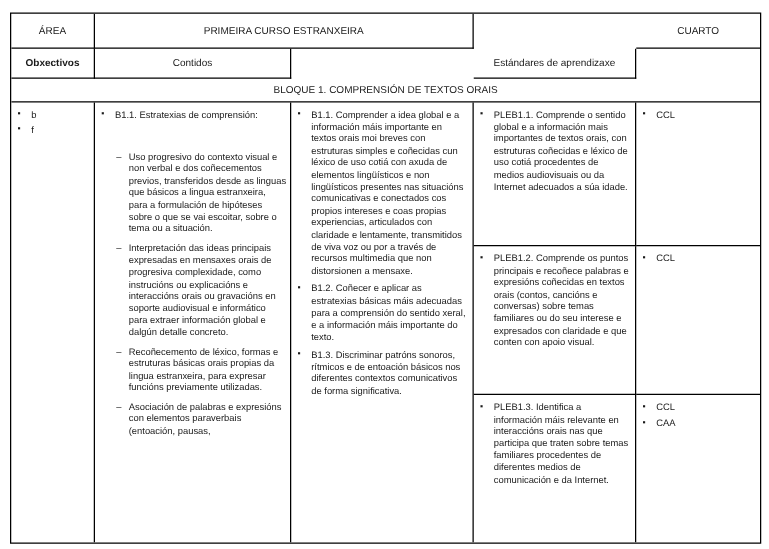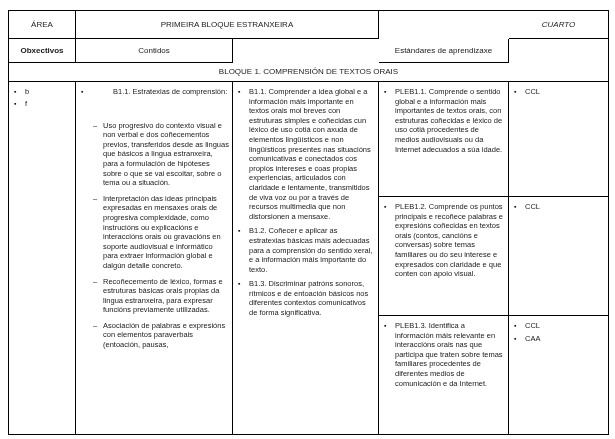--- a/index.html
+++ b/index.html
@@ -38,38 +38,38 @@
     align-items: center;
     justify-content: center;
     text-align: center;
     font-size: 8px;
     line-height: 9.5px;
   }
   .body-cell { padding: 5px 3px 0 5px; font-size: 7.5px; line-height: 9.6px; }
   .item { display: flex; margin-bottom: 5px; }
   .item .marker { flex: 0 0 11px; font-size: 7px; }
   .item .text { flex: 1 1 auto; }
-  .lead-item { margin-bottom: 24px; gap: 21px; }
+  .lead-item { margin-bottom: 24px; }
   .subitem { display: flex; margin: 0 0 6px 12px; }
   .subitem .marker { flex: 0 0 10px; }
   .obx-item { margin-bottom: 2px; }
   .comp-item { margin-bottom: 3px; }
 </style>
 </head>
 <body>
 
 <div class="doc-table">
 
   <div class="cell hcell" style="grid-column:1; grid-row:1;">
     <span>ÁREA</span>
   </div>
   <div class="cell hcell" style="grid-column:2 / span 2; grid-row:1;">
-    <span>PRIMEIRA BLOQUE ESTRANXEIRA</span>
+    <span>PRIMEIRA CURSO ESTRANXEIRA</span>
   </div>
-  <div class="cell hcell last-col" style="grid-column:5; grid-row:1;font-style:italic;">
+  <div class="cell hcell last-col" style="grid-column:5; grid-row:1;">
     <span>CUARTO</span>
   </div>
 
   <div class="cell hcell" style="grid-column:1; grid-row:2;font-weight:bold;">
     <span>Obxectivos</span>
   </div>
   <div class="cell hcell" style="grid-column:2; grid-row:2;">
     <span>Contidos</span>
   </div>
   <div class="cell hcell" style="grid-column:4; grid-row:2;">

